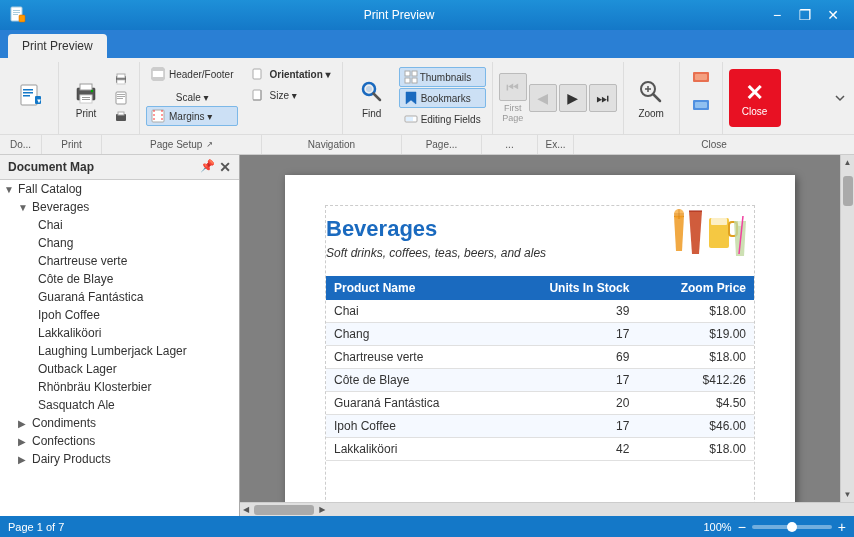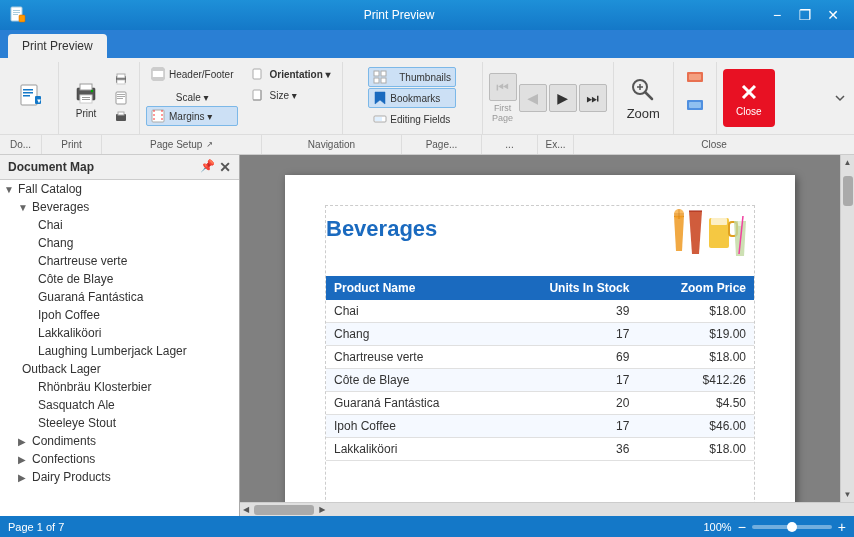--- a/index.html
+++ b/index.html
@@ -453,22 +453,32 @@
                 <line x1="10" y1="2" x2="10" y2="12" stroke="#999"></line>
               </svg>
             <span>Size ▾</span>
           </div>
         </div>
       </div>
     </div>
 
     <div class="ribbon-group" style="min-width:140px;">
       <div class="ribbon-group-items" style="gap:4px;">
+        <div class="ribbon-btn" style="width:46px;">
+          <div>
+            <svg width="28" height="28" viewBox="0 0 28 28">
+              <circle cx="11" cy="11" r="6" fill="none" stroke="#1a6abf" stroke-width="2.5"></circle>
+              <line x1="15.5" y1="15.5" x2="22" y2="22" stroke="#555" stroke-width="2.5" stroke-linecap="round"></line>
+              <circle cx="11" cy="11" r="3" fill="rgba(26,106,191,0.2)"></circle>
+            </svg>
+          </div>
+          <span style="font-size:10px;">Find</span>
+        </div>
         <div class="ribbon-col">
-          <div class="ribbon-btn-small ribbon-btn-active" style="height:20px; gap:12px;">
+          <div class="ribbon-btn-small ribbon-btn-active" style="height:20px; gap:2px;">
             <svg width="14" height="14" viewBox="0 0 14 14">
               <rect x="1" y="1" width="5" height="5" fill="#fff" stroke="#aaa"></rect>
               <rect x="8" y="1" width="5" height="5" fill="#fff" stroke="#aaa"></rect>
               <rect x="1" y="8" width="5" height="5" fill="#fff" stroke="#aaa"></rect>
               <rect x="8" y="8" width="5" height="5" fill="#fff" stroke="#aaa"></rect>
             </svg>
             <span>Thumbnails</span>
           </div>
           <div class="ribbon-btn-small ribbon-btn-active" style="height:20px; gap:3px; background:#cce0f5; border:1px solid #7cb8e8;">
             <svg width="14" height="14" viewBox="0 0 14 14">
@@ -509,21 +519,21 @@
       <div class="ribbon-group-items">
         <div class="ribbon-btn">
           <div>
             <svg width="28" height="28" viewBox="0 0 28 28">
               <circle cx="11" cy="11" r="7" fill="none" stroke="#555" stroke-width="2"></circle>
               <line x1="16" y1="16" x2="23" y2="23" stroke="#555" stroke-width="2.5" stroke-linecap="round"></line>
               <line x1="8" y1="11" x2="14" y2="11" stroke="#555" stroke-width="1.5"></line>
               <line x1="11" y1="8" x2="11" y2="14" stroke="#555" stroke-width="1.5"></line>
             </svg>
           </div>
-          <span style="font-size:13px;">Zoom</span>
+          <span style="font-size:10px;">Zoom</span>
         </div>
       </div>
     </div>
 
     <div class="ribbon-group" style="min-width:36px;">
       <div class="ribbon-group-items" style="flex-direction:column; gap:2px;">
         <div class="ribbon-btn-small" style="height:26px;">
           <svg width="20" height="20" viewBox="0 0 20 20">
               <rect x="2" y="5" width="16" height="10" rx="1" fill="#e87050"></rect>
               <rect x="4" y="7" width="12" height="6" rx="1" fill="#f4a080"></rect>
@@ -623,31 +633,28 @@
       </div>
       <div class="tree-item" style="padding-left:36px;">
         <span class="tree-label">Ipoh Coffee</span>
       </div>
       <div class="tree-item" style="padding-left:36px;">
         <span class="tree-label">Lakkaliköori</span>
       </div>
       <div class="tree-item" style="padding-left:36px;">
         <span class="tree-label">Laughing Lumberjack Lager</span>
       </div>
-      <div class="tree-item" style="padding-left:20px;">
+      <div class="tree-item" style="padding-left:36px;">
         <span class="tree-label">Outback Lager</span>
       </div>
       <div class="tree-item" style="padding-left:36px;">
         <span class="tree-label">Rhönbräu Klosterbier</span>
       </div>
       <div class="tree-item" style="padding-left:36px;">
         <span class="tree-label">Sasquatch Ale</span>
-      </div>
-      <div class="tree-item" style="padding-left:36px;">
-        <span class="tree-label">Steeleye Stout</span>
       </div>
 
       <div class="tree-item" style="padding-left:18px;">
         <span class="tree-toggle">▶</span>
         <span class="tree-label">Condiments</span>
       </div>
 
       <div class="tree-item" style="padding-left:18px;">
         <span class="tree-toggle">▶</span>
         <span class="tree-label">Confections</span>
@@ -661,20 +668,21 @@
   </div>
 
   <div style="flex:1; display:flex; flex-direction:column; overflow:hidden;">
     <div style="flex:1; display:flex; overflow:hidden;">
       <div class="preview-area">
         <div class="page-preview">
           <div class="page-dashed-border">
             <div class="bev-header">
               <div>
                 <div class="bev-title">Beverages</div>
+                <div class="bev-subtitle">Soft drinks, coffees, teas, beers, and ales</div>
               </div>
               <div class="bev-image">
                 
                 <svg width="90" height="60" viewBox="0 0 90 60">
 
                   <polygon points="10,10 20,10 18,45 12,45" fill="#f0a030" opacity="0.9"></polygon>
                   <line x1="10" y1="10" x2="20" y2="10" stroke="#c0700a" stroke-width="1"></line>
 
                   <polygon points="25,5 38,5 35,48 28,48" fill="#c8401a" opacity="0.85"></polygon>
                   <line x1="25" y1="5" x2="38" y2="5" stroke="#a02010" stroke-width="1"></line>
@@ -728,21 +736,21 @@
                     <td class="right">20</td>
                     <td class="right">$4.50</td>
                   </tr>
                   <tr>
                     <td>Ipoh Coffee</td>
                     <td class="right">17</td>
                     <td class="right">$46.00</td>
                   </tr>
                   <tr>
                     <td>Lakkaliköori</td>
-                    <td class="right">36</td>
+                    <td class="right">42</td>
                     <td class="right">$18.00</td>
                   </tr>
                 </tbody>
             </table>
           </div>
         </div>
       </div>
 
       <div class="right-scrollbar">
         <div class="scroll-arrow">▲</div>

